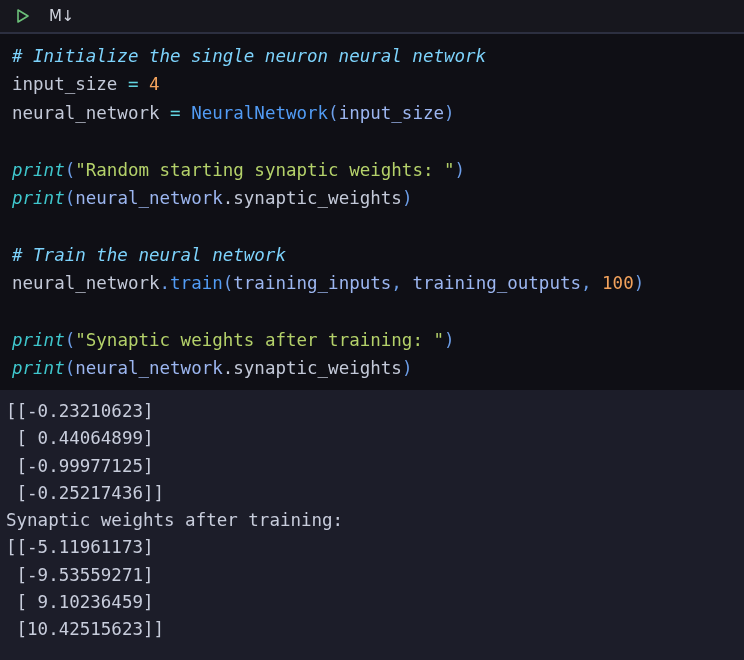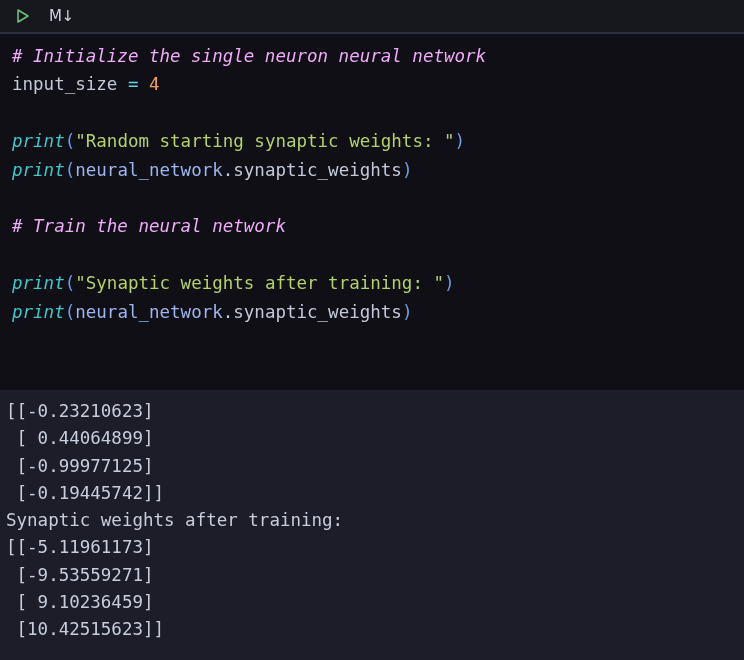--- a/index.html
+++ b/index.html
@@ -64,21 +64,21 @@
   }
   .code-line {
     font-size: 17.5px;
     line-height: 28.4px;
     white-space: pre;
     color: #c3c9d8;
     height: 28.4px;
   }
 
   
-  .tok-comment  { color: #f0abfc; font-style: italic; }
+  .tok-comment  { color: #7dd3fc; font-style: italic; }
   .tok-var      { color: #c3c9d8; }
   .tok-op       { color: #62d4e0; }
   .tok-num      { color: #f2a25c; }
   .tok-class    { color: #529cf5; }
   .tok-punc     { color: #6d9ee8; }
   .tok-param    { color: #9cb6f0; }
   .tok-builtin  { color: #3fc7cd; font-style: italic; }
   .tok-string   { color: #b4d16a; }
   .tok-attr     { color: #c3c9d8; }
   .tok-method   { color: #529cf5; }
@@ -113,35 +113,37 @@
       </span>
     </div>
     <div class="markdown-button">
       <span>M↓</span>
     </div>
   </div>
 
   <div class="code-area">
       <div class="code-line"><span class="tok-comment"># Initialize the single neuron neural network</span></div>
       <div class="code-line"><span class="tok-var">input_size </span><span class="tok-op">=</span><span class="tok-var"> </span><span class="tok-num">4</span></div>
+      <div class="code-line"><span class="tok-var">neural_network </span><span class="tok-op">=</span><span class="tok-var"> </span><span class="tok-class">NeuralNetwork</span><span class="tok-punc">(</span><span class="tok-param">input_size</span><span class="tok-punc">)</span></div>
       <div class="code-line"><span class="tok-var"> </span></div>
       <div class="code-line"><span class="tok-builtin">print</span><span class="tok-punc">(</span><span class="tok-string">"Random starting synaptic weights: "</span><span class="tok-punc">)</span></div>
       <div class="code-line"><span class="tok-builtin">print</span><span class="tok-punc">(</span><span class="tok-param">neural_network</span><span class="tok-attr">.</span><span class="tok-attr">synaptic_weights</span><span class="tok-punc">)</span></div>
       <div class="code-line"><span class="tok-var"> </span></div>
       <div class="code-line"><span class="tok-comment"># Train the neural network</span></div>
+      <div class="code-line"><span class="tok-var">neural_network</span><span class="tok-punc">.</span><span class="tok-method">train</span><span class="tok-punc">(</span><span class="tok-param">training_inputs</span><span class="tok-punc">, </span><span class="tok-param">training_outputs</span><span class="tok-punc">, </span><span class="tok-num">100</span><span class="tok-punc">)</span></div>
       <div class="code-line"><span class="tok-var"> </span></div>
       <div class="code-line"><span class="tok-builtin">print</span><span class="tok-punc">(</span><span class="tok-string">"Synaptic weights after training: "</span><span class="tok-punc">)</span></div>
       <div class="code-line"><span class="tok-builtin">print</span><span class="tok-punc">(</span><span class="tok-param">neural_network</span><span class="tok-attr">.</span><span class="tok-attr">synaptic_weights</span><span class="tok-punc">)</span></div>
     </div>
 
   <div class="output-area">
       <div class="output-line">[[-0.23210623]</div>
       <div class="output-line"> [ 0.44064899]</div>
       <div class="output-line"> [-0.99977125]</div>
-      <div class="output-line"> [-0.19445742]]</div>
+      <div class="output-line"> [-0.25217436]]</div>
       <div class="output-line">Synaptic weights after training:</div>
       <div class="output-line">[[-5.11961173]</div>
       <div class="output-line"> [-9.53559271]</div>
       <div class="output-line"> [ 9.10236459]</div>
       <div class="output-line"> [10.42515623]]</div>
     </div>
 
 </div>
 
 </body></html>

